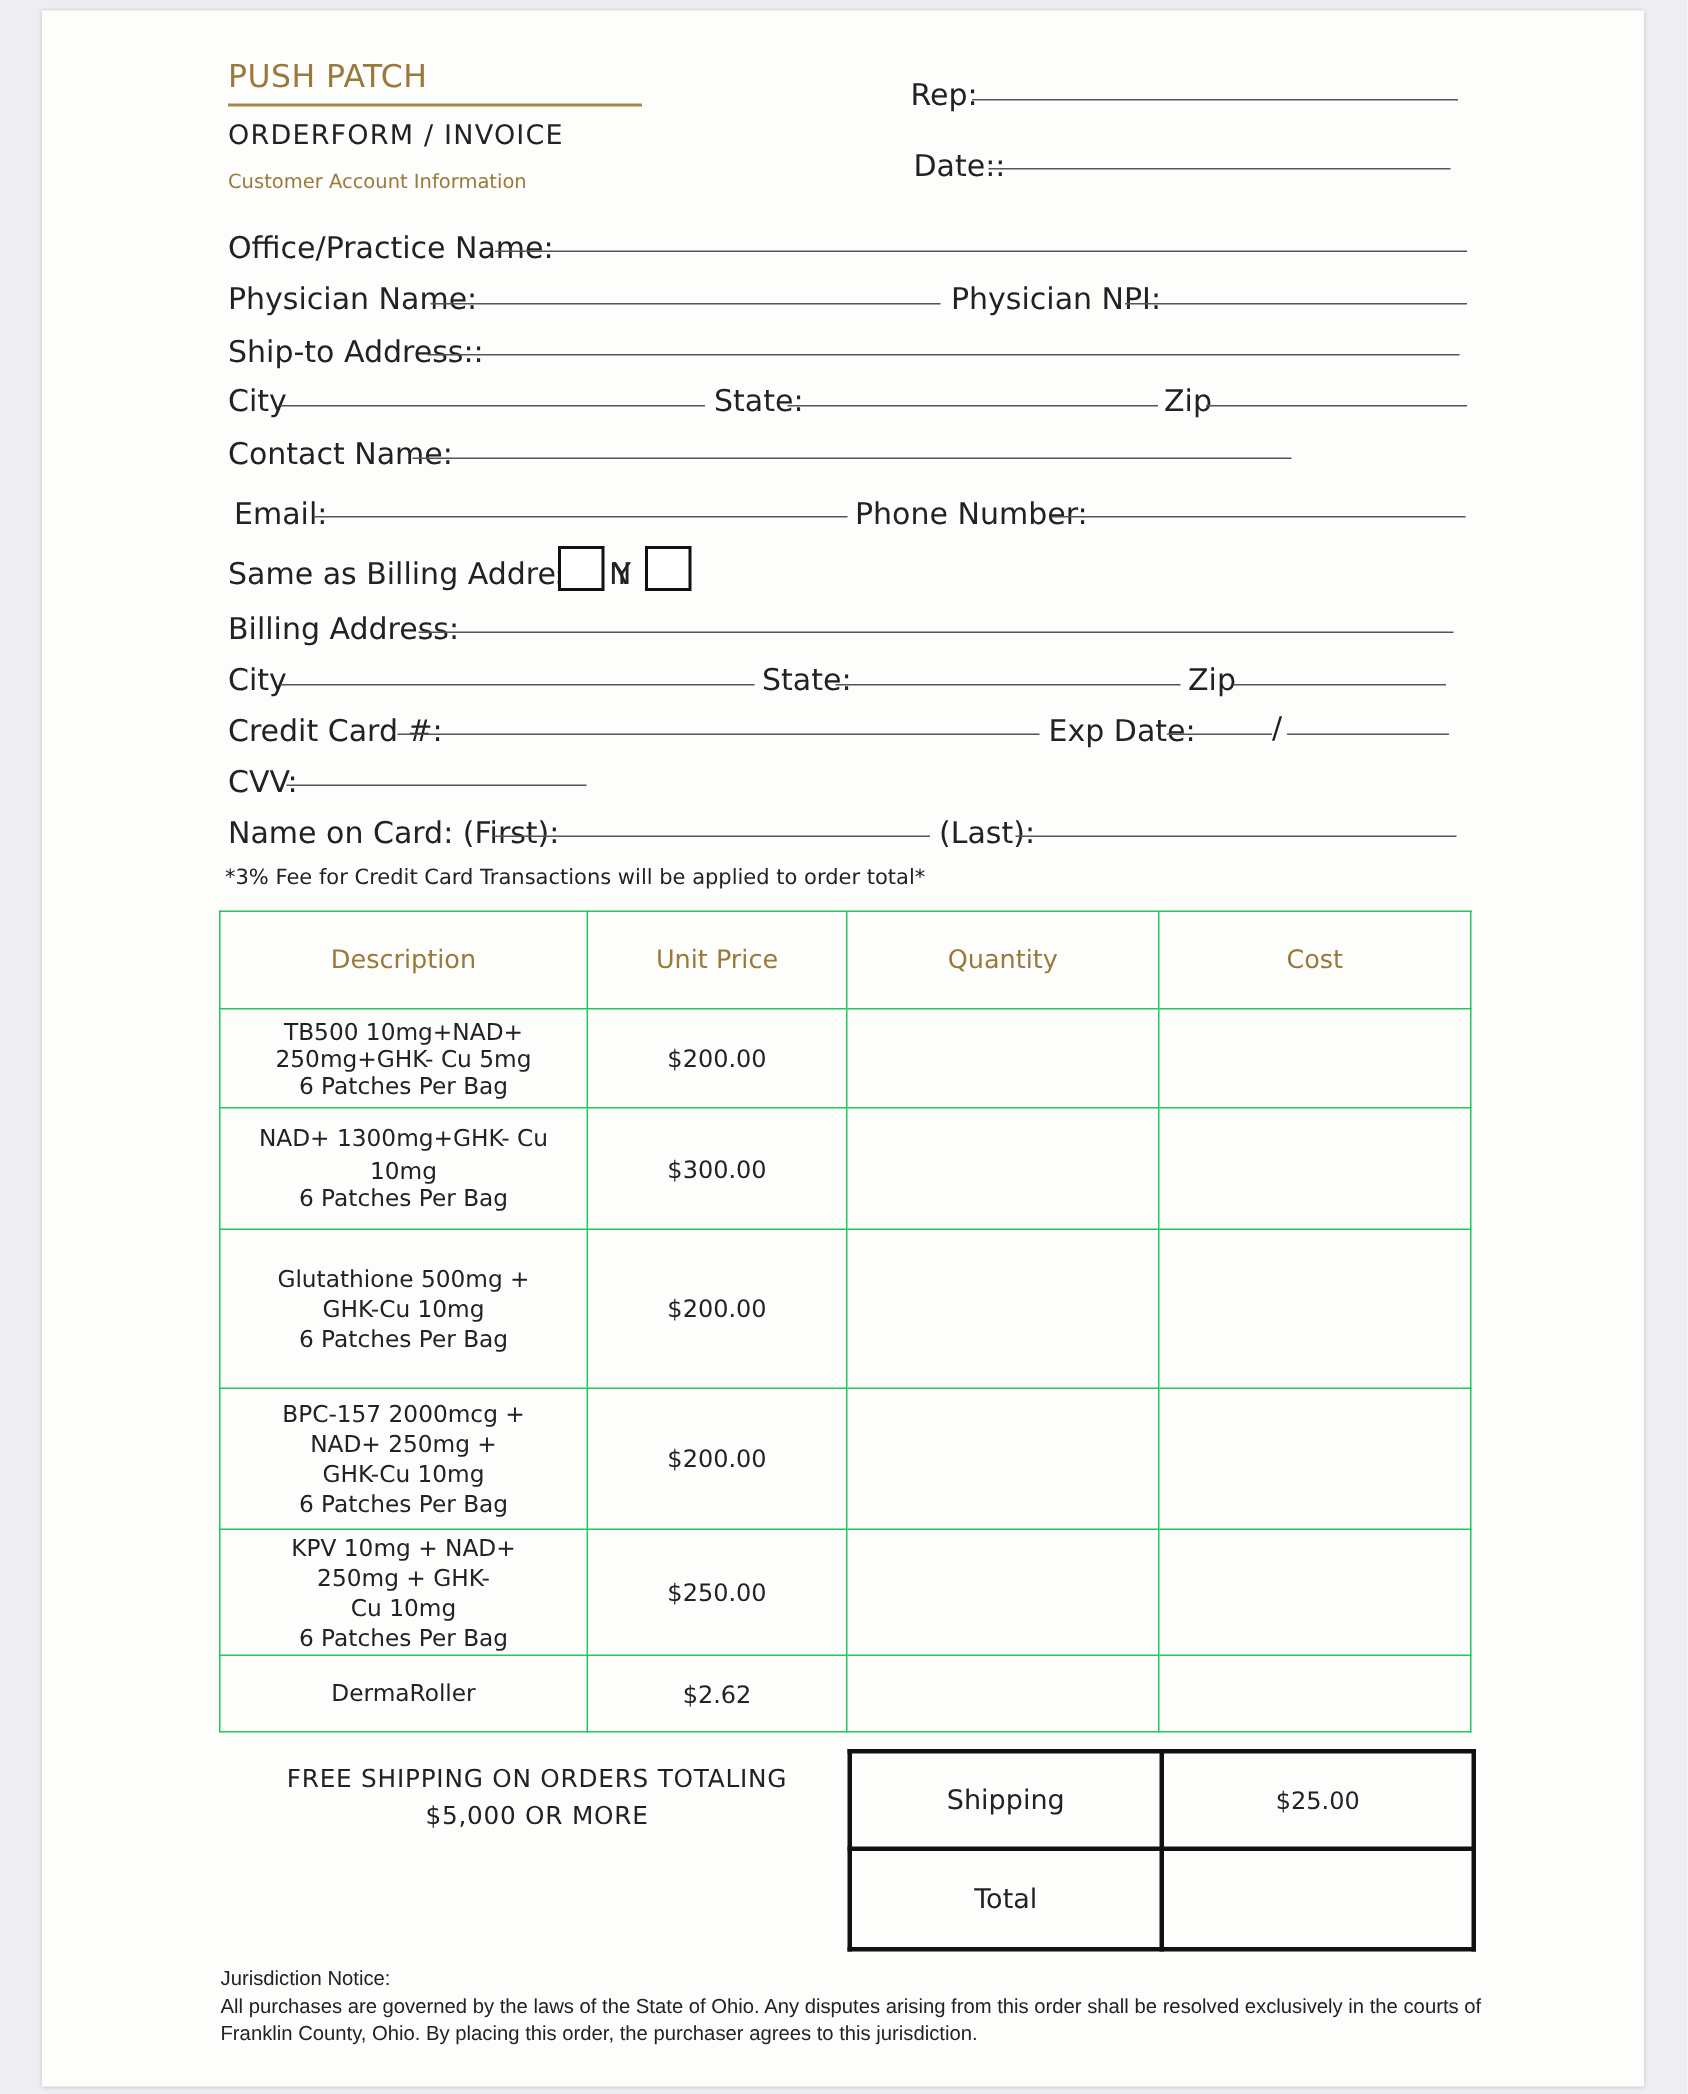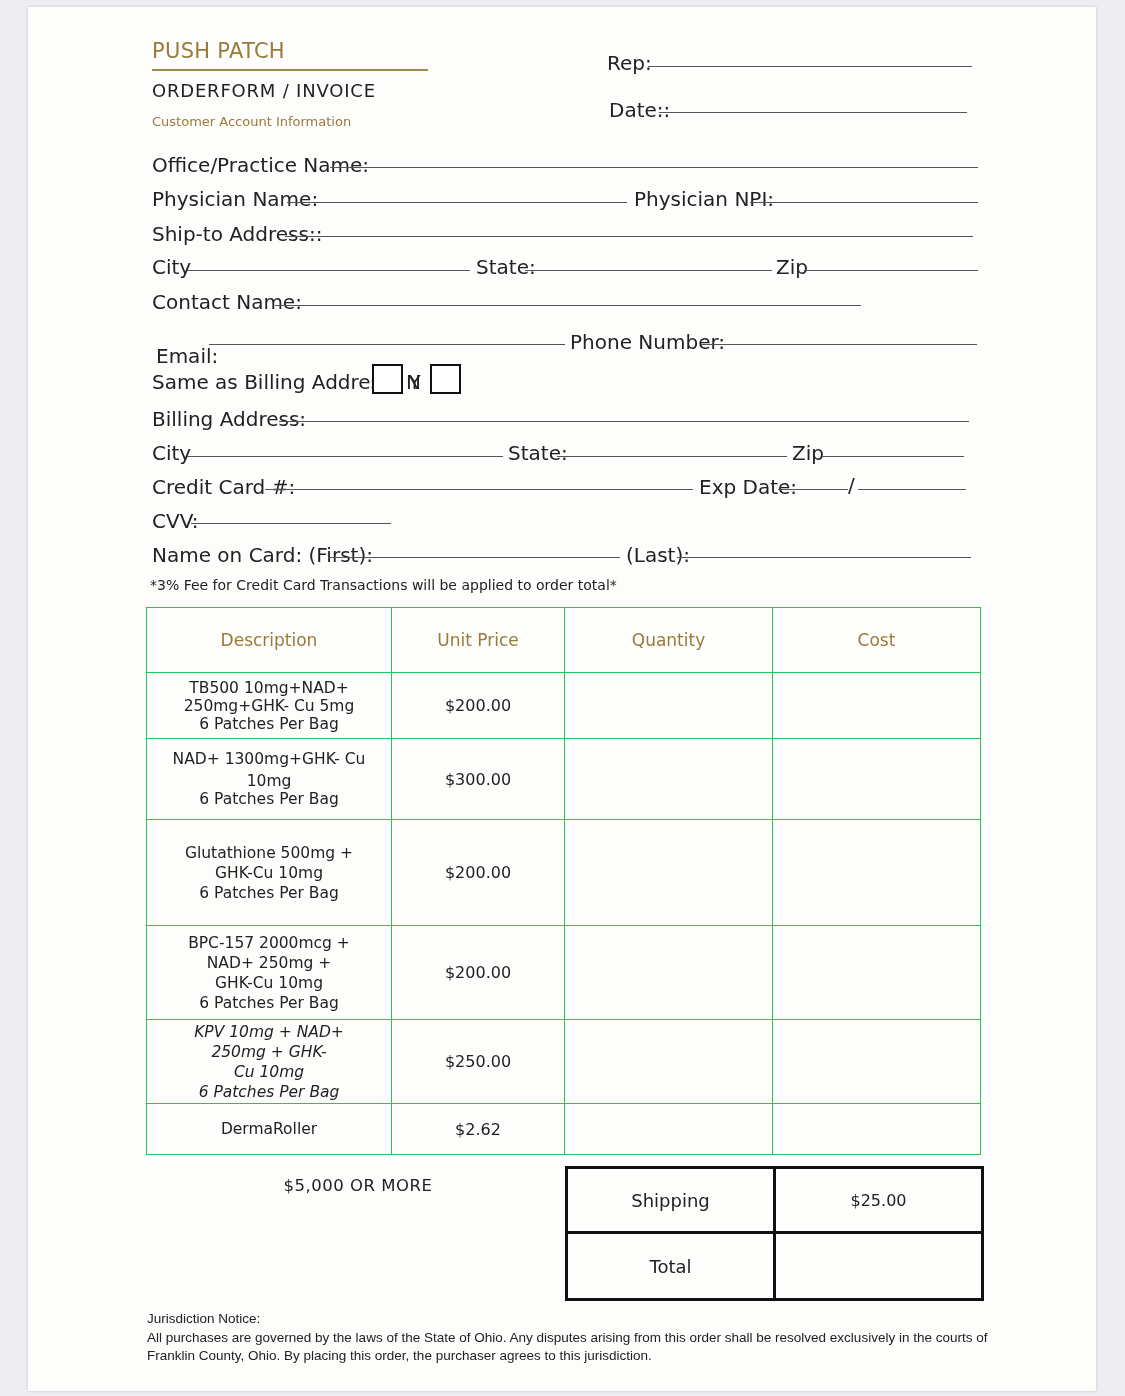--- a/index.html
+++ b/index.html
@@ -119,21 +119,21 @@
   <div class="abs lbl" style="left:124px; top:248px;">City</div>
   <div class="line" style="left:159px; top:263px; width:283px;"></div>
   <div class="abs lbl" style="left:448px; top:248px;">State:</div>
   <div class="line" style="left:497px; top:263px; width:247px;"></div>
   <div class="abs lbl" style="left:748px; top:248px;">Zip</div>
   <div class="line" style="left:776px; top:263px; width:174px;"></div>
 
   <div class="abs lbl" style="left:124px; top:283px;">Contact Name:</div>
   <div class="line" style="left:247px; top:298px; width:586px;"></div>
 
-  <div class="abs lbl" style="left:128px; top:323px;margin-top:14px;">Email:</div>
+  <div class="abs lbl" style="left:128px; top:323px;">Email:</div>
   <div class="line" style="left:181px; top:337px; width:356px;"></div>
   <div class="abs lbl" style="left:542px; top:323px;">Phone Number:</div>
   <div class="line" style="left:673px; top:337px; width:276px;"></div>
 
   <div class="abs lbl" style="left:124px; top:363px;">Same as Billing Address? Y</div>
   <div class="checkbox" style="left:344px; top:357px;"></div>
   <div class="abs lbl" style="left:378px; top:363px;">N</div>
   <div class="checkbox" style="left:402px; top:357px;"></div>
 
   <div class="abs lbl" style="left:124px; top:400px;">Billing Address:</div>
@@ -212,21 +212,21 @@
         <span class="desc-line">BPC-157 2000mcg +</span>
         <span class="desc-line">NAD+ 250mg +</span>
         <span class="desc-line">GHK-Cu 10mg</span>
         <span class="desc-line">6 Patches Per Bag</span>
       </td>
       <td class="price">$200.00</td>
       <td></td>
       <td></td>
     </tr>
     <tr style="height:84px;">
-      <td class="desc" style="line-height:20px;font-style:italic;">
+      <td class="desc" style="line-height:20px;">
         <span class="desc-line">KPV 10mg + NAD+</span>
         <span class="desc-line">250mg + GHK-</span>
         <span class="desc-line">Cu 10mg</span>
         <span class="desc-line">6 Patches Per Bag</span>
       </td>
       <td class="price">$250.00</td>
       <td></td>
       <td></td>
     </tr>
     <tr style="height:51px;">
@@ -234,20 +234,21 @@
         <span class="desc-line">DermaRoller</span>
       </td>
       <td class="price">$2.62</td>
       <td></td>
       <td></td>
     </tr>
   </tbody>
     </table>
 
   <div class="free-ship">
+    <div>FREE SHIPPING ON ORDERS TOTALING</div>
     <div>$5,000 OR MORE</div>
   </div>
 
   <table class="summary">
     <colgroup>
         <col style="width:208px">
         <col style="width:208px">
       </colgroup>
     <tbody>
         <tr style="height:65px;">

